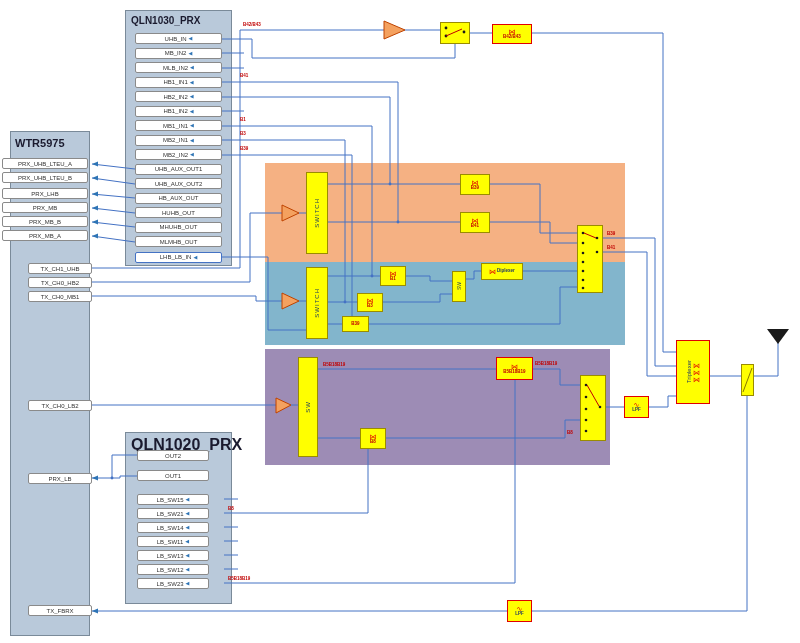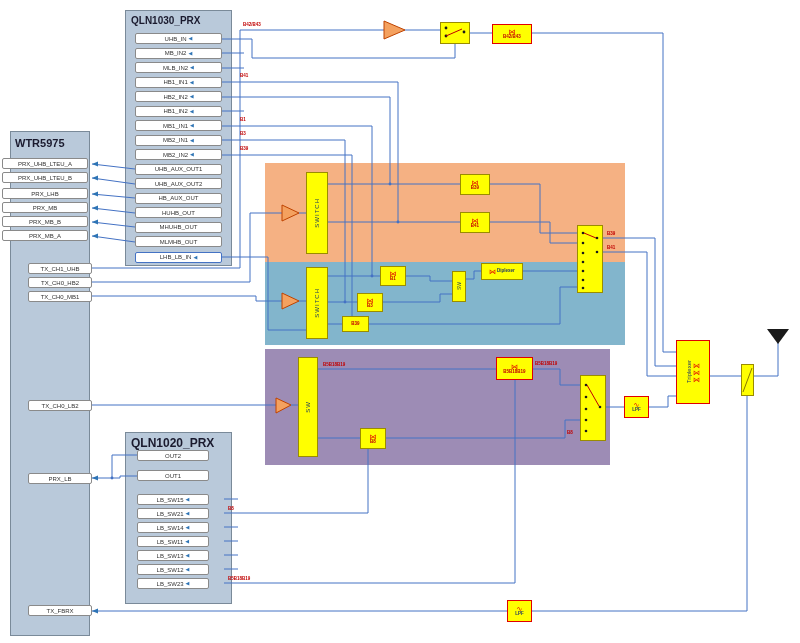--- a/index.html
+++ b/index.html
@@ -37,21 +37,21 @@
   <div class="region" style="left:265px;top:262px;width:360px;height:83px;background:#82b5cc"></div>
   <div class="region" style="left:265px;top:349px;width:345px;height:116px;background:#9d8cb5"></div>
 
   <div class="block" style="left:10px;top:131px;width:80px;height:505px"></div>
   <div class="btitle" style="left:15px;top:137px;font-size:11px">WTR5975</div>
 
   <div class="block" style="left:125px;top:10px;width:107px;height:256px"></div>
   <div class="btitle" style="left:131px;top:15px;font-size:10px">QLN1030_PRX</div>
 
   <div class="block" style="left:125px;top:432px;width:107px;height:172px"></div>
-  <div class="btitle" style="left:131px;top:436px;font-size:12px">QLN1020_PRX</div>
+  <div class="btitle" style="left:131px;top:436px;font-size:16px">QLN1020_PRX</div>
 
   <div class="port" style="left:2px;top:158px;width:86px">
       <span>PRX_UHB_LTEU_A</span>
     </div>
   <div class="port" style="left:2px;top:172px;width:86px">
       <span>PRX_UHB_LTEU_B</span>
     </div>
   <div class="port" style="left:2px;top:188px;width:86px">
       <span>PRX_LHB</span>
     </div>

